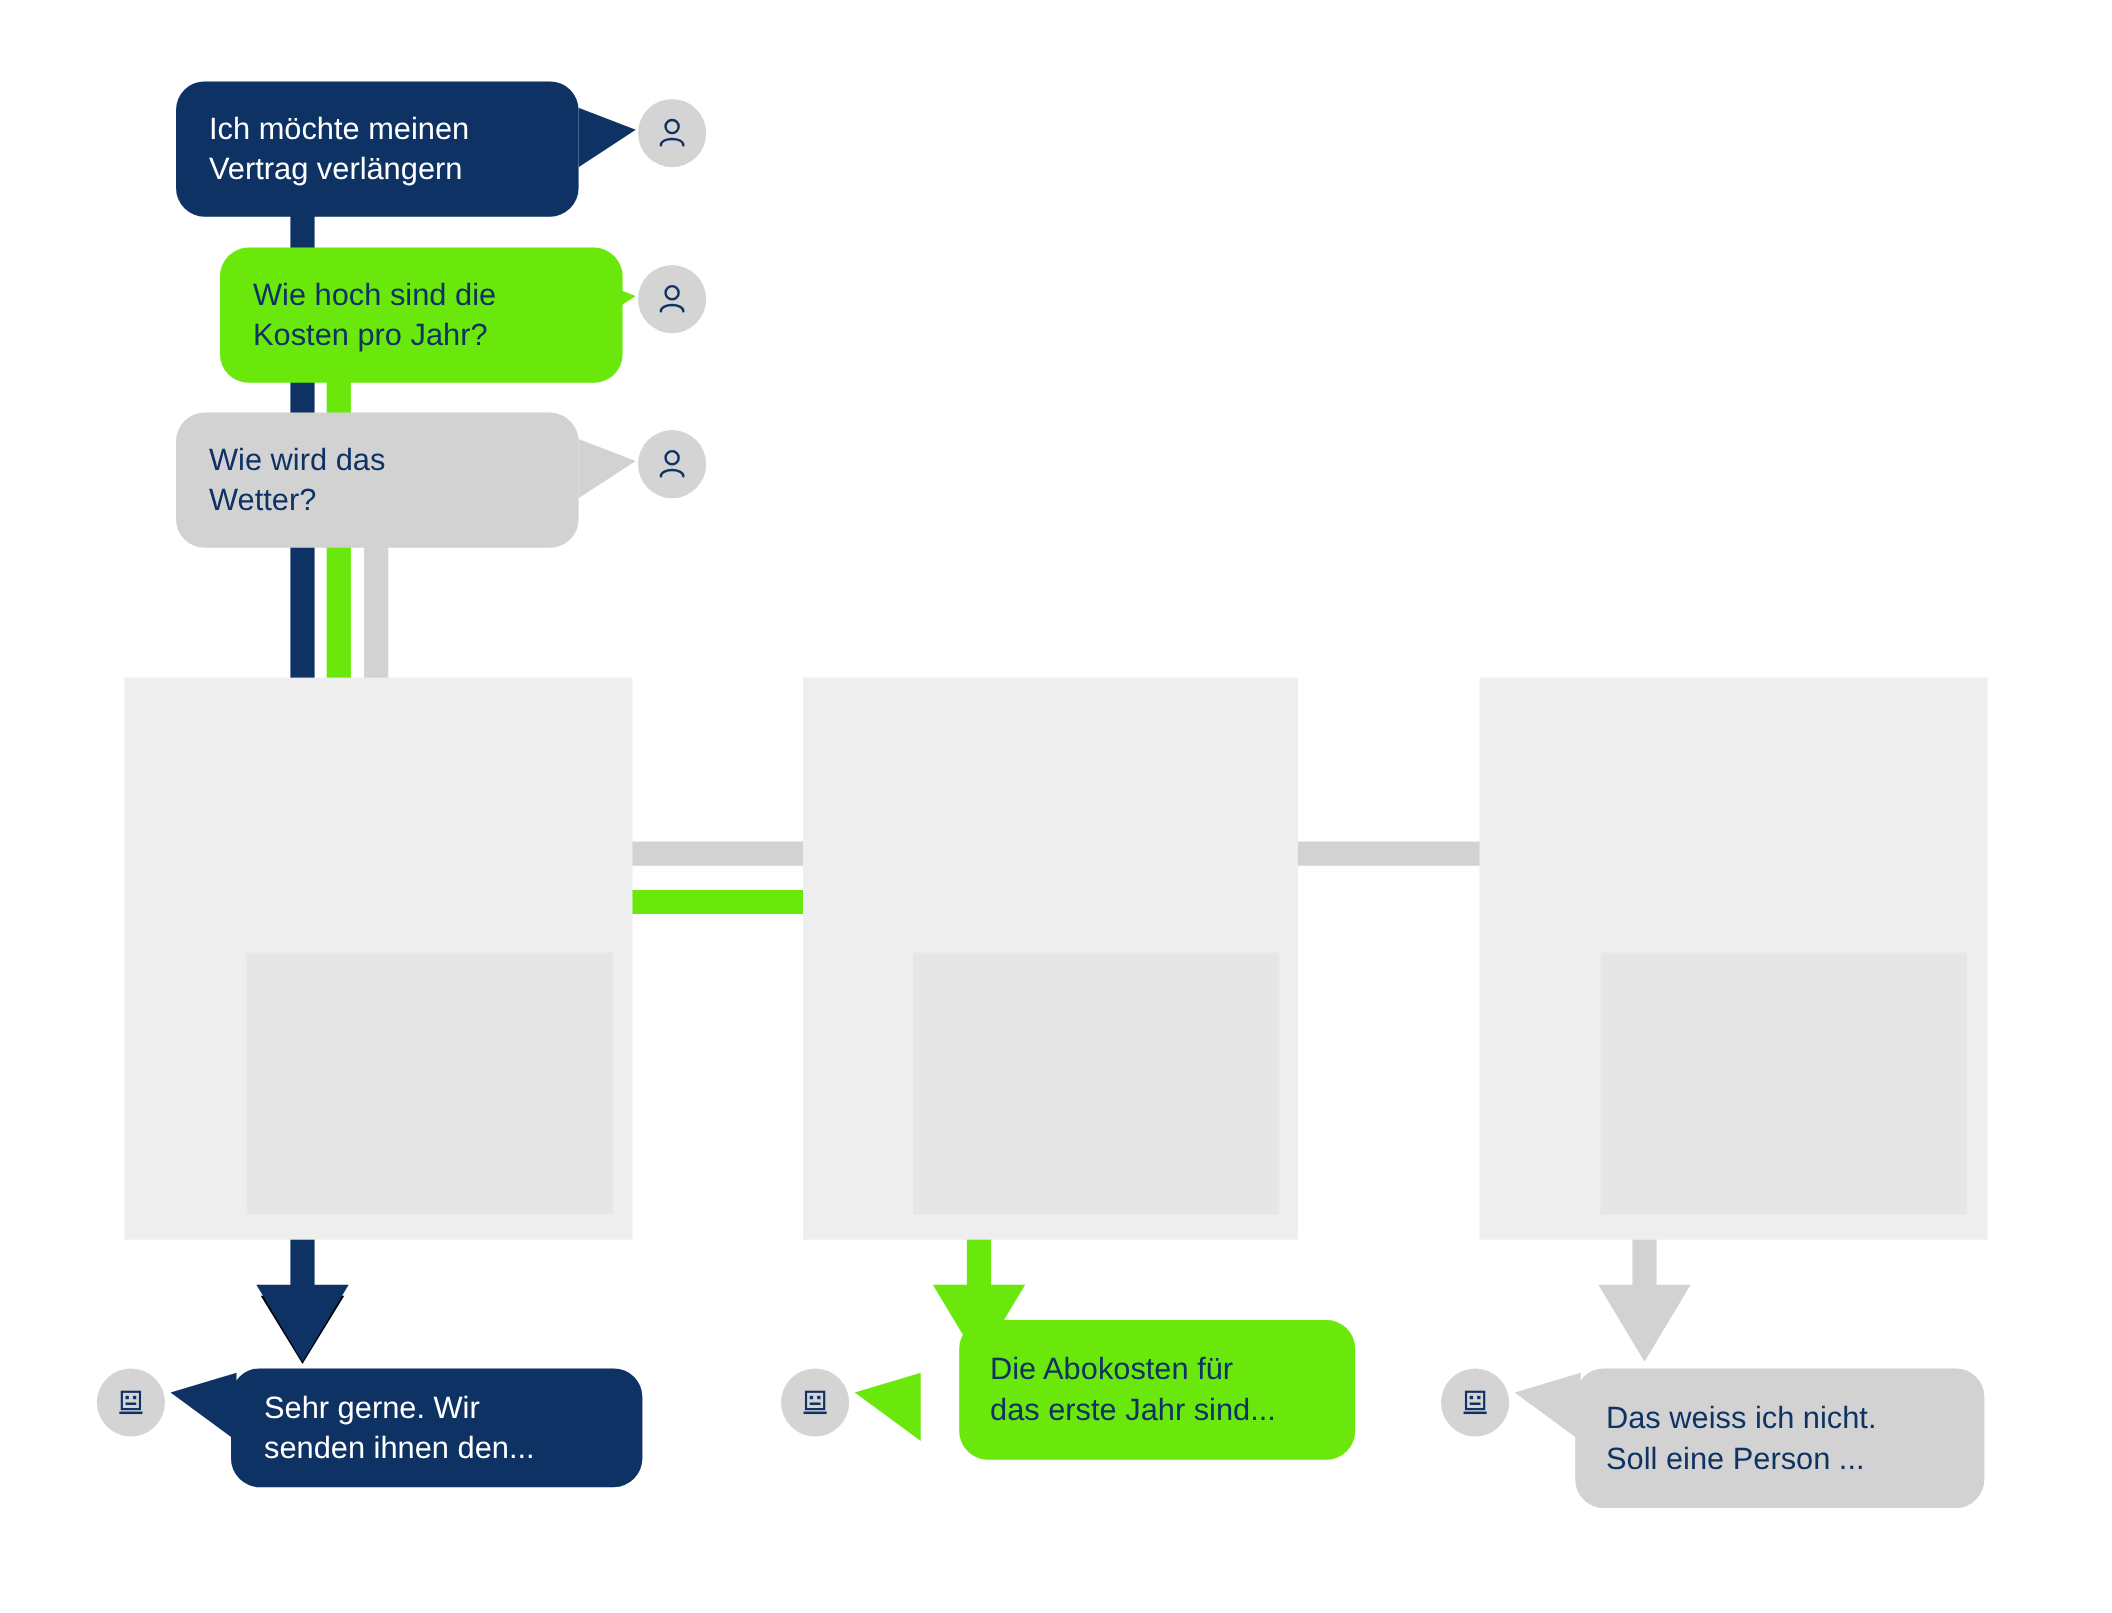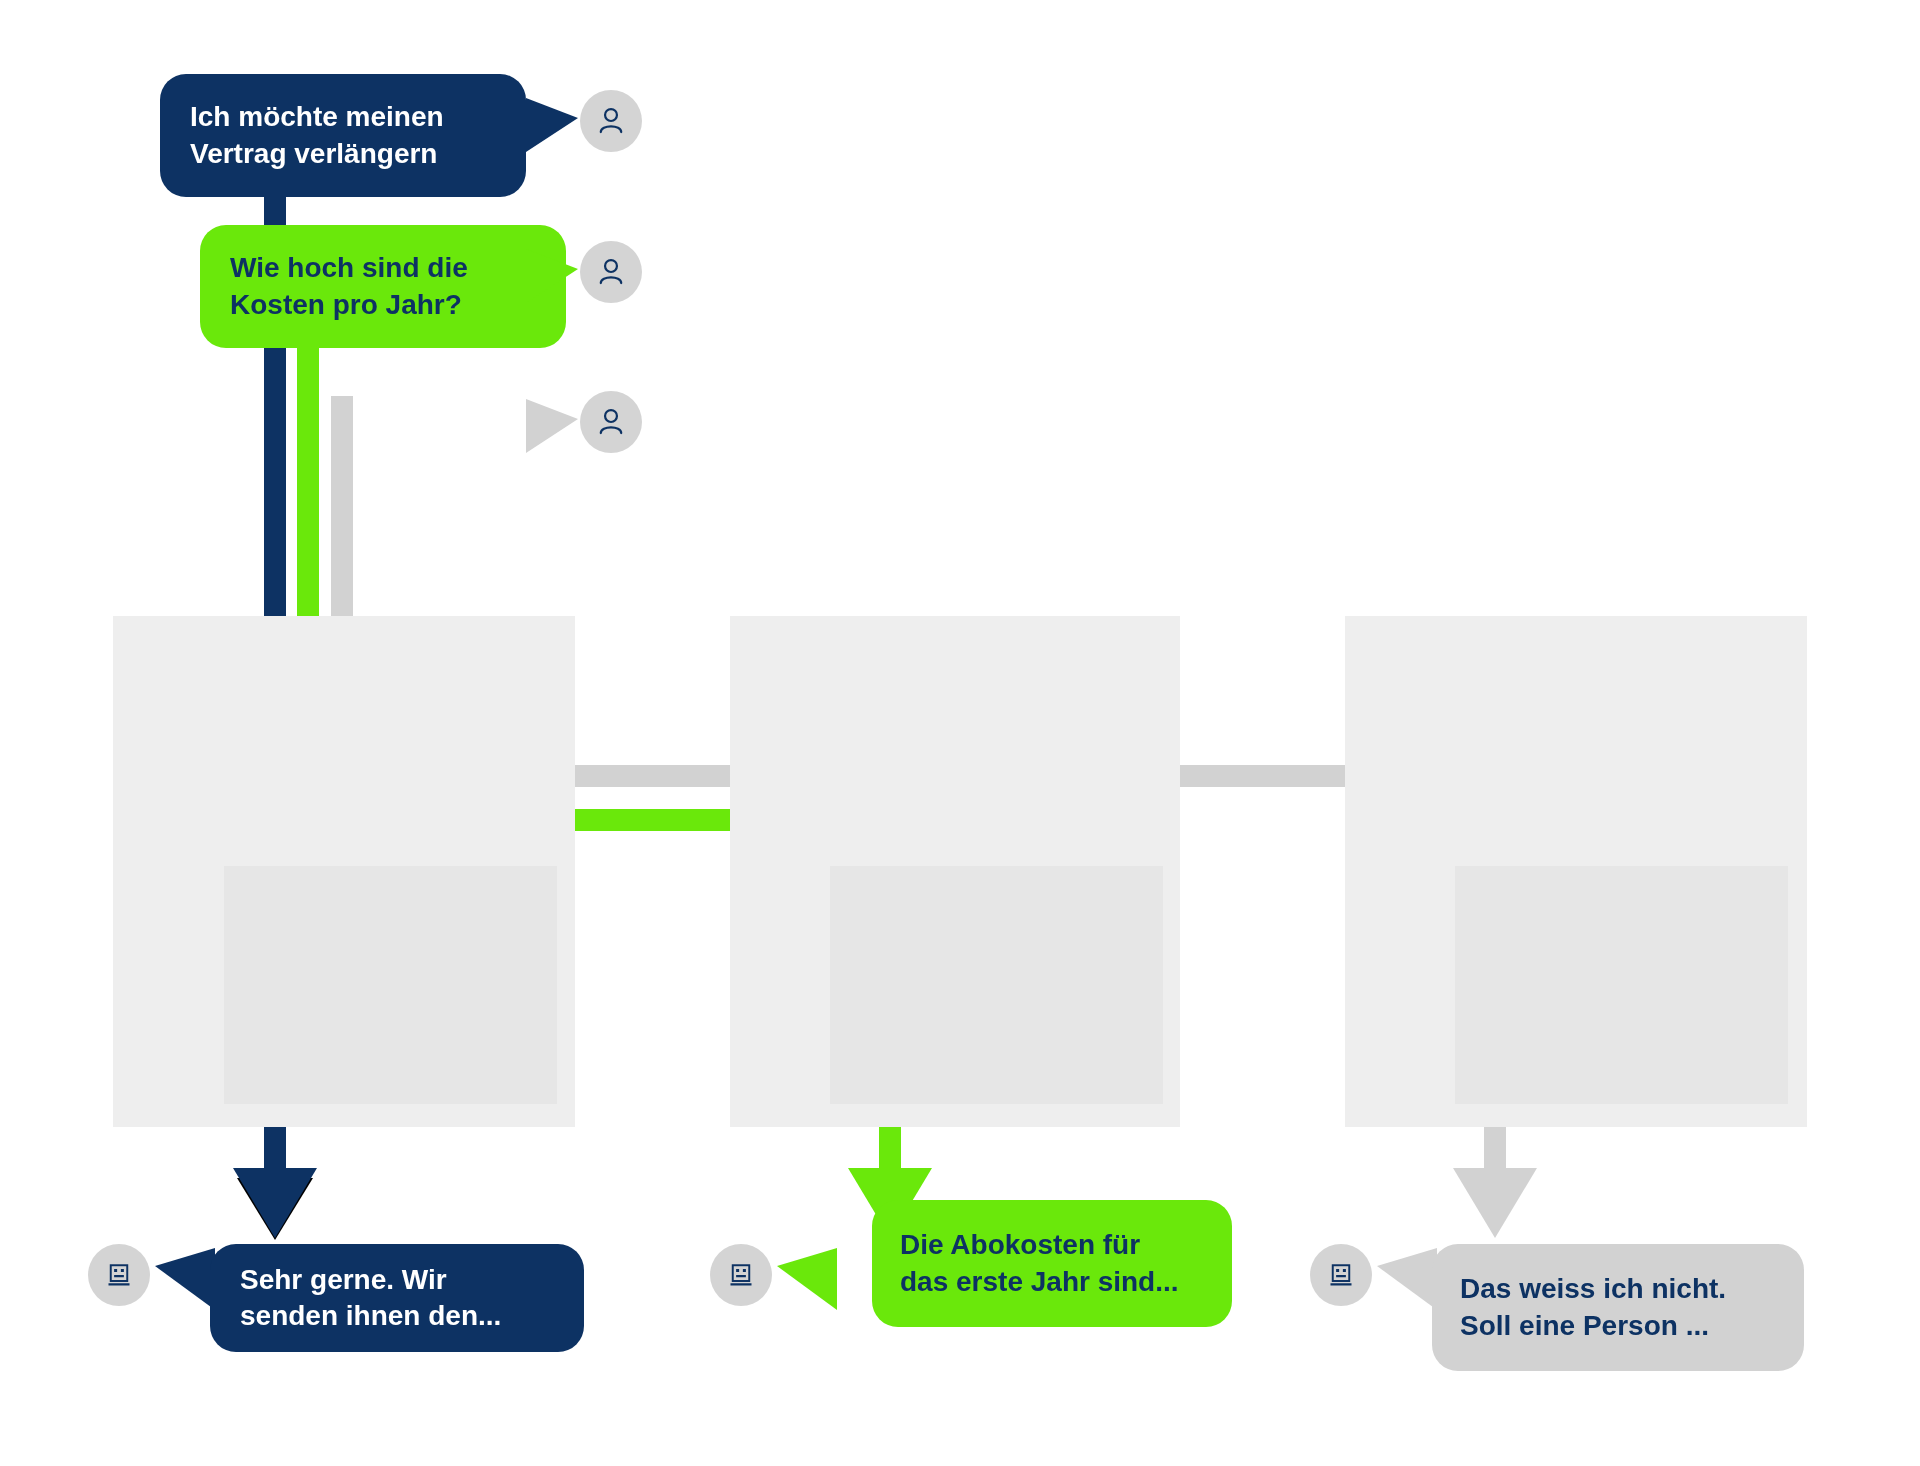--- a/index.html
+++ b/index.html
@@ -28,21 +28,21 @@
     font-size:24px;line-height:1.33;text-align:right;
   }
   .subicon{position:absolute;}
 
   
   .bubble{
     position:absolute;z-index:6;border-radius:26px;
     display:flex;align-items:center;box-sizing:border-box;
   }
   .bubble .txt{
-    font-weight:bold;font-size:28px;line-height:1.30;white-space:pre-line;
+    font-weight:normal;font-size:28px;line-height:1.30;white-space:pre-line;
   }
   .tail{position:absolute;width:0;height:0;z-index:6;}
   
   .tail-r{
     border-top:20px solid transparent;
     border-bottom:34px solid transparent;
   }
   
   .tail-l{
     border-top:18px solid transparent;
@@ -156,20 +156,24 @@
 Kosten pro Jahr?</span>
   </div>
   <div class="tail tail-r" style="left:526px;top:249px;border-left:52px solid #6ae80b;"></div>
   <div class="avatar" style="left:580px;top:241px;">
     <svg viewBox="0 0 40 40" width="34" height="34">
       <circle cx="20" cy="13" r="7" fill="none" stroke="#0d3263" stroke-width="2.6"></circle>
       <path d="M8 33 C8 24 32 24 32 33" fill="none" stroke="#0d3263" stroke-width="2.6" stroke-linecap="round"></path>
     </svg>
   </div>
 
+  <div class="bubble grey" style="left:160px;top:375px;width:366px;height:123px;padding:0 30px;">
+    <span class="txt t-navy">Wie wird das
+Wetter?</span>
+  </div>
   <div class="tail tail-r" style="left:526px;top:399px;border-left:52px solid #d2d2d2;"></div>
   <div class="avatar" style="left:580px;top:391px;">
     <svg viewBox="0 0 40 40" width="34" height="34">
       <circle cx="20" cy="13" r="7" fill="none" stroke="#0d3263" stroke-width="2.6"></circle>
       <path d="M8 33 C8 24 32 24 32 33" fill="none" stroke="#0d3263" stroke-width="2.6" stroke-linecap="round"></path>
     </svg>
   </div>
 
   <div class="avatar" style="left:88px;top:1244px;">
     <svg viewBox="0 0 40 40" width="30" height="30">

